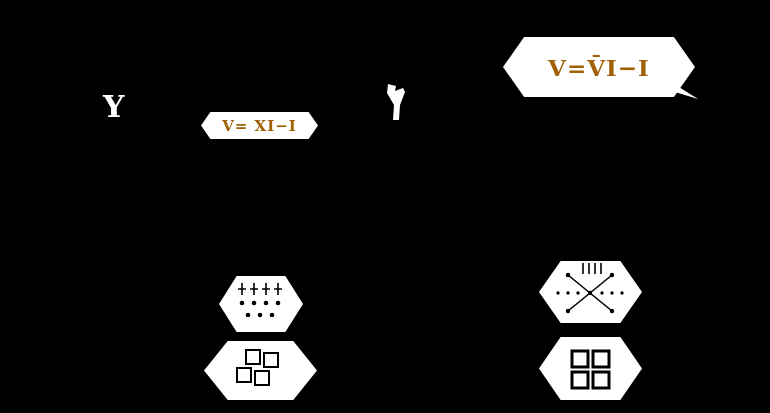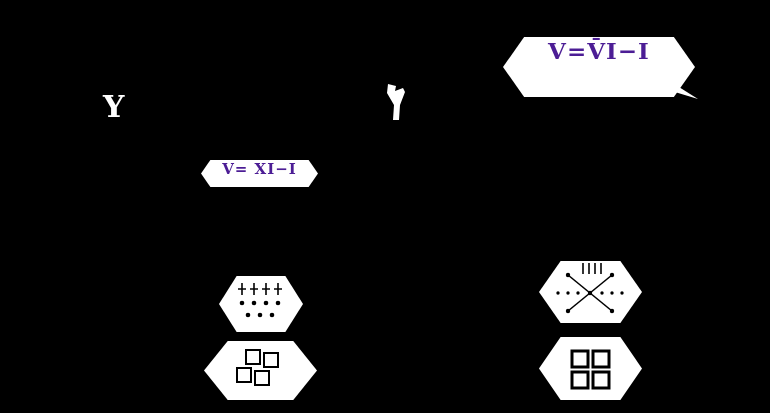--- a/index.html
+++ b/index.html
@@ -29,26 +29,26 @@
   }
   .glyph-flag {
     left: 384px;
     top: 83px;
     width: 24px;
     height: 39px;
   }
   .bubble {
     position: absolute;
     background: #ffffff;
-    color: #4c1d95;
+    color: #a16207;
     display: flex;
-    align-items: flex-start;
+    align-items: center;
     justify-content: center;
   }
-  .hex-slim  { clip-path: polygon(8% 0, 92% 0, 100% 50%, 92% 100%, 8% 100%, 0 50%); margin-top: 48px; }
+  .hex-slim  { clip-path: polygon(8% 0, 92% 0, 100% 50%, 92% 100%, 8% 100%, 0 50%); }
   .hex-wide  { clip-path: polygon(11% 0, 89% 0, 100% 50%, 89% 100%, 11% 100%, 0 50%); }
   .hex-point { clip-path: polygon(21% 0, 79% 0, 100% 50%, 79% 100%, 21% 100%, 0 50%); }
   .bubble-formula-small {
     left: 201px; top: 112px; width: 117px; height: 27px;
     font-size: 15px; font-weight: bold; letter-spacing: 1px;
   }
   .bubble-formula-large {
     left: 503px; top: 37px; width: 192px; height: 60px;
     font-size: 23px; font-weight: bold; letter-spacing: 1px;
   }

